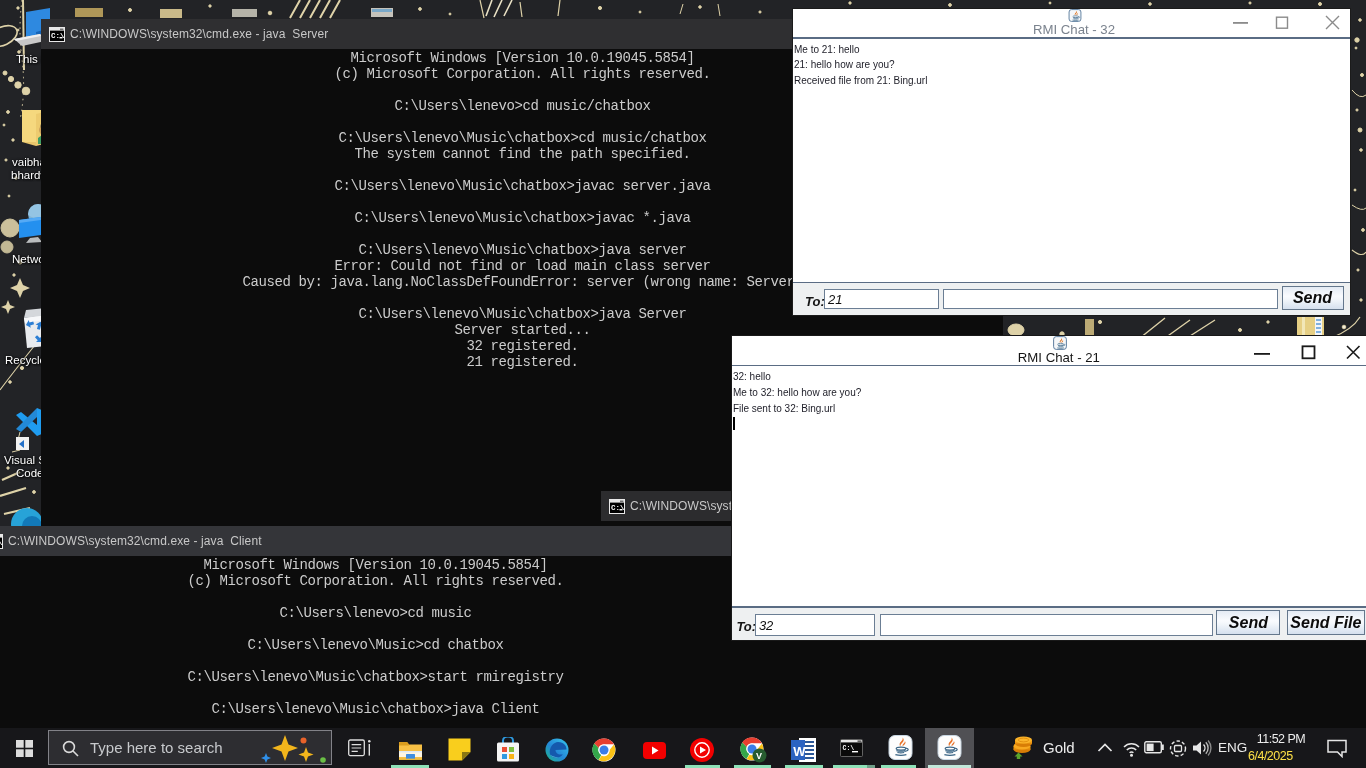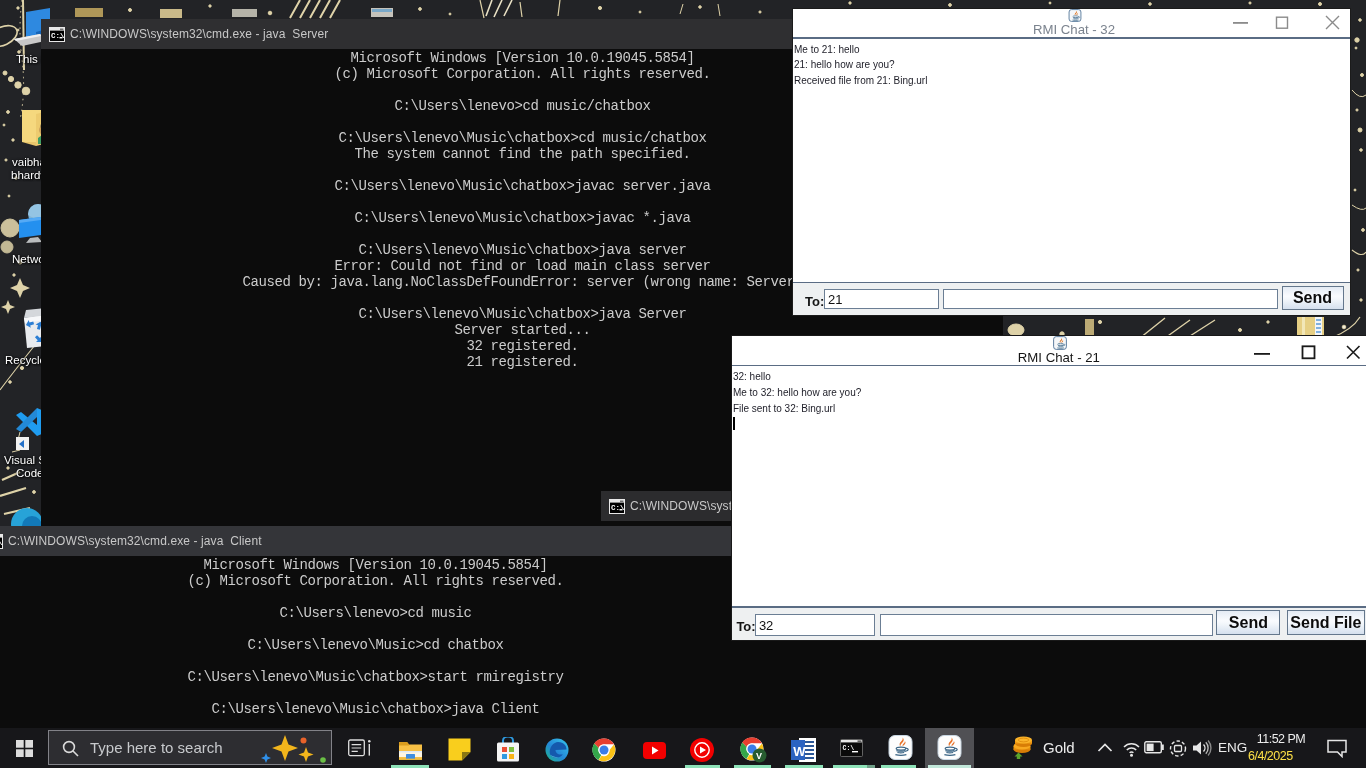--- a/index.html
+++ b/index.html
@@ -11,21 +11,21 @@
   .cmdtitle .txt{font-size:12px;color:#c8c8c8;margin-left:5px;letter-spacing:0.1px;}
   .console{position:absolute;left:0;top:30px;right:0;bottom:0;background:#0c0c0c;
     font-family:"Liberation Mono",monospace;font-size:14px;line-height:16px;letter-spacing:-0.4px;
     color:#cccccc;padding:1px 0 0 1px;white-space:pre;overflow:hidden;text-align:center;}
   
   .jwin{position:absolute;background:#fff;}
   .jtitle{position:absolute;left:0;top:0;right:0;display:flex;align-items:center;background:#fff;flex-direction:column;}
   .jsep{position:absolute;left:0;right:0;height:1.6px;background:#5a6c84;}
   .jtext{position:absolute;background:#fff;font-size:10px;line-height:15.8px;color:#1d1d27;
     padding:3px 0 0 1px;white-space:pre;overflow:hidden;}
-  .jpanel{position:absolute;left:0;right:0;background:#eef0f1;}
+  .jpanel{position:absolute;left:0;right:0;background:#eef0f1;font-style:italic;}
   .jfield{position:absolute;background:#fff;border:1.4px solid #6b7e94;font-size:13px;color:#111;
     padding:0 0 0 3px;display:flex;align-items:center;}
   .jbtn{position:absolute;border:1.6px solid #64778c;border-radius:0;
     background:linear-gradient(to bottom,#e4ebf4 0%,#f9fbfe 42%,#f3f7fb 55%,#d5e0ee 100%);
     display:flex;align-items:center;justify-content:center;font-size:16px;font-weight:bold;color:#0c0c0c;}
   .tolabel{position:absolute;font-size:13px;font-weight:bold;color:#151515;}
   
   .dlabel{position:absolute;color:#fff;font-size:11.5px;text-shadow:1px 1px 2px #000,0 0 3px #000;white-space:nowrap;}
 </style>
 </head>

